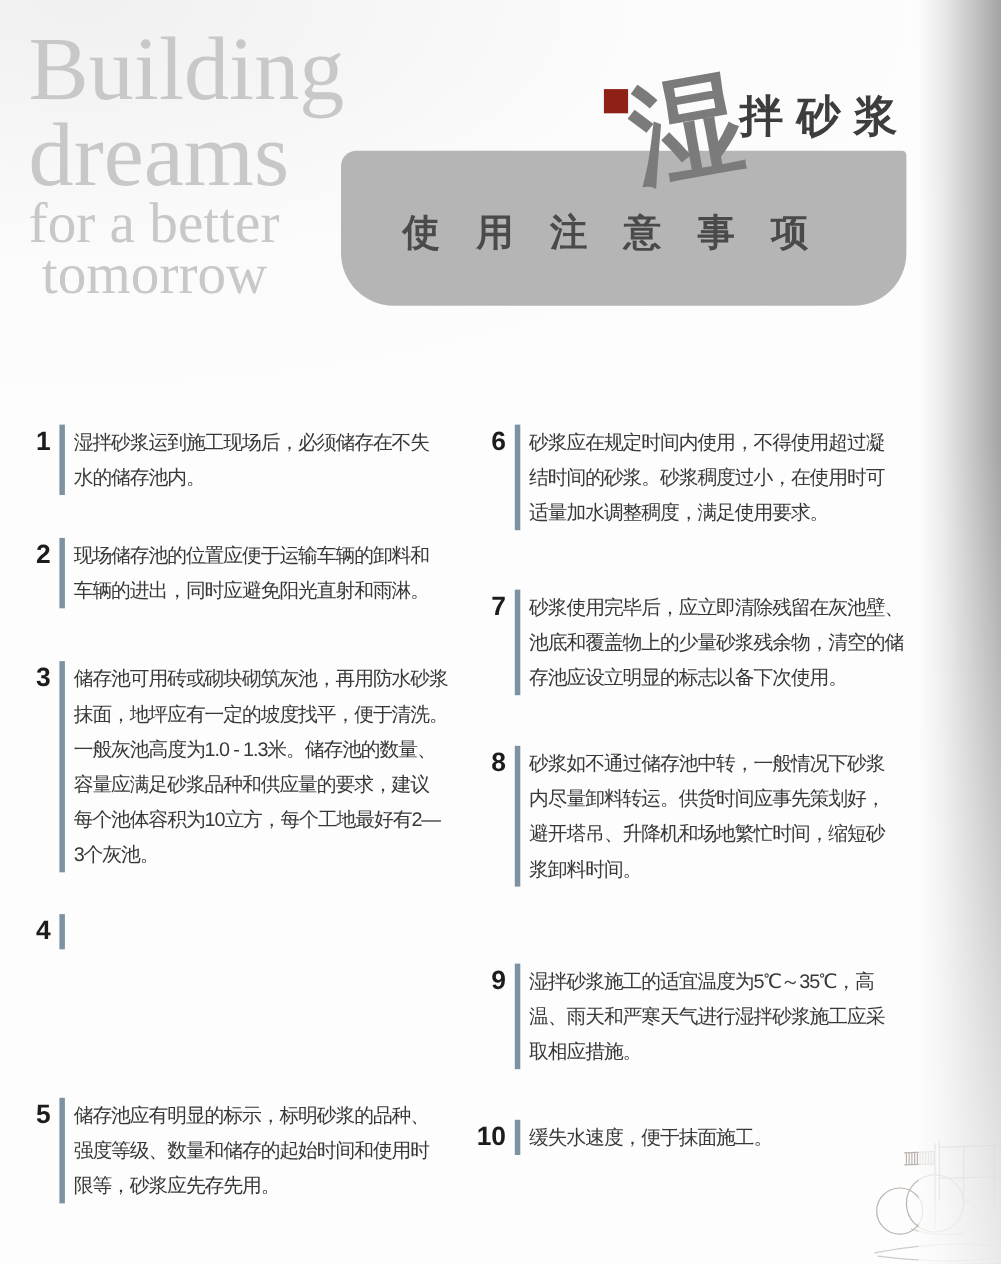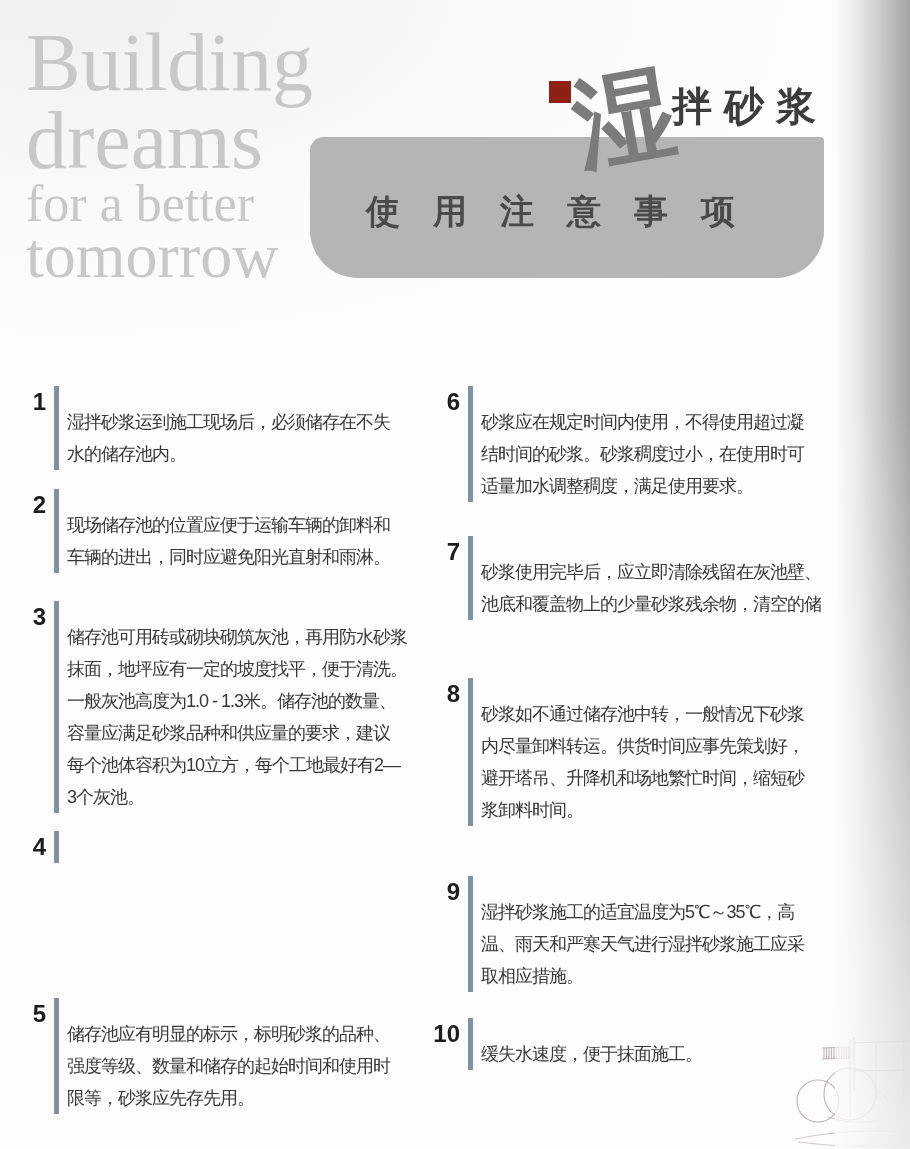--- a/index.html
+++ b/index.html
@@ -6,21 +6,21 @@
   .page{
     position:relative;width:910px;height:1149px;overflow:hidden;
     background:radial-gradient(900px 420px at 8% 0%, #f0f0f0 0%, #fbfbfb 55%, #fdfdfd 100%);
     font-family:"Liberation Sans",sans-serif;
   }
   
   .wm{position:absolute;left:26px;color:#c8c8c8;font-family:"Liberation Serif",serif;line-height:1;white-space:nowrap;}
   .wm-1{top:22px;font-size:82px;}
   .wm-2{top:100px;font-size:82px;}
   .wm-3{top:178px;font-size:52px;}
-  .wm-4{top:224px;font-size:64px;}
+  .wm-4{top:224px;font-size:52px;margin-left:12px;}
   
   .banner{
     position:absolute;left:310px;top:137px;width:514px;height:141px;
     background:#b5b5b5;border-radius:14px 4px 48px 48px;z-index:1;
   }
   .banner-text{
     display:block;text-align:center;padding-top:52px;
     font-size:34px;font-weight:700;letter-spacing:33px;color:#4a4a4a;white-space:nowrap;
   }
   .accent-square{position:absolute;left:549px;top:81px;width:22px;height:22px;background:#8e2016;z-index:3;}
@@ -32,21 +32,21 @@
   .title-rest{
     position:absolute;left:672px;top:86px;z-index:2;
     font-size:40px;line-height:1;font-weight:600;letter-spacing:12px;color:#3d3d3d;white-space:nowrap;
   }
   
   .item{position:absolute;display:flex;align-items:stretch;z-index:3;}
   .col-left{left:10px;}
   .col-right{left:424px;}
   .num{width:36px;text-align:right;padding-right:8px;font-size:24px;font-weight:700;color:#1c1c1c;line-height:32px;flex:none;}
   .bar{width:5px;background:#7e93a2;flex:none;}
-  .lines{margin-left:8px;font-size:18px;letter-spacing:-1px;line-height:32px;color:#383838;margin-top:20px;}
+  .lines{margin-left:8px;font-size:18px;letter-spacing:-1px;line-height:32px;color:#383838;}
   .lines div{white-space:nowrap;}
   
   .edge-shadow{
     position:absolute;top:0;right:0;width:75px;height:100%;z-index:4;pointer-events:none;
     background:linear-gradient(to right, rgba(180,180,180,0) 0%, rgba(176,176,176,0.25) 30%, rgba(148,148,148,0.85) 100%);
   }
   .edge-shadow::after{
     content:"";position:absolute;inset:0;
     background:linear-gradient(to bottom, rgba(252,252,252,0) 0%, rgba(252,252,252,0) 35%, rgba(252,252,252,0.55) 78%, rgba(252,252,252,0.8) 100%);
   }
@@ -124,20 +124,21 @@
       <div>适量加水调整稠度，满足使用要求。</div>
     </div>
   </div>
 
   <div class="item col-right" style="top:536px">
     <span class="num">7</span>
     <span class="bar"></span>
     <div class="lines">
       <div>砂浆使用完毕后，应立即清除残留在灰池壁、</div>
       <div>池底和覆盖物上的少量砂浆残余物，清空的储</div>
+      <div>存池应设立明显的标志以备下次使用。</div>
     </div>
   </div>
 
   <div class="item col-right" style="top:678px">
     <span class="num">8</span>
     <span class="bar"></span>
     <div class="lines">
       <div>砂浆如不通过储存池中转，一般情况下砂浆</div>
       <div>内尽量卸料转运。供货时间应事先策划好，</div>
       <div>避开塔吊、升降机和场地繁忙时间，缩短砂</div>

